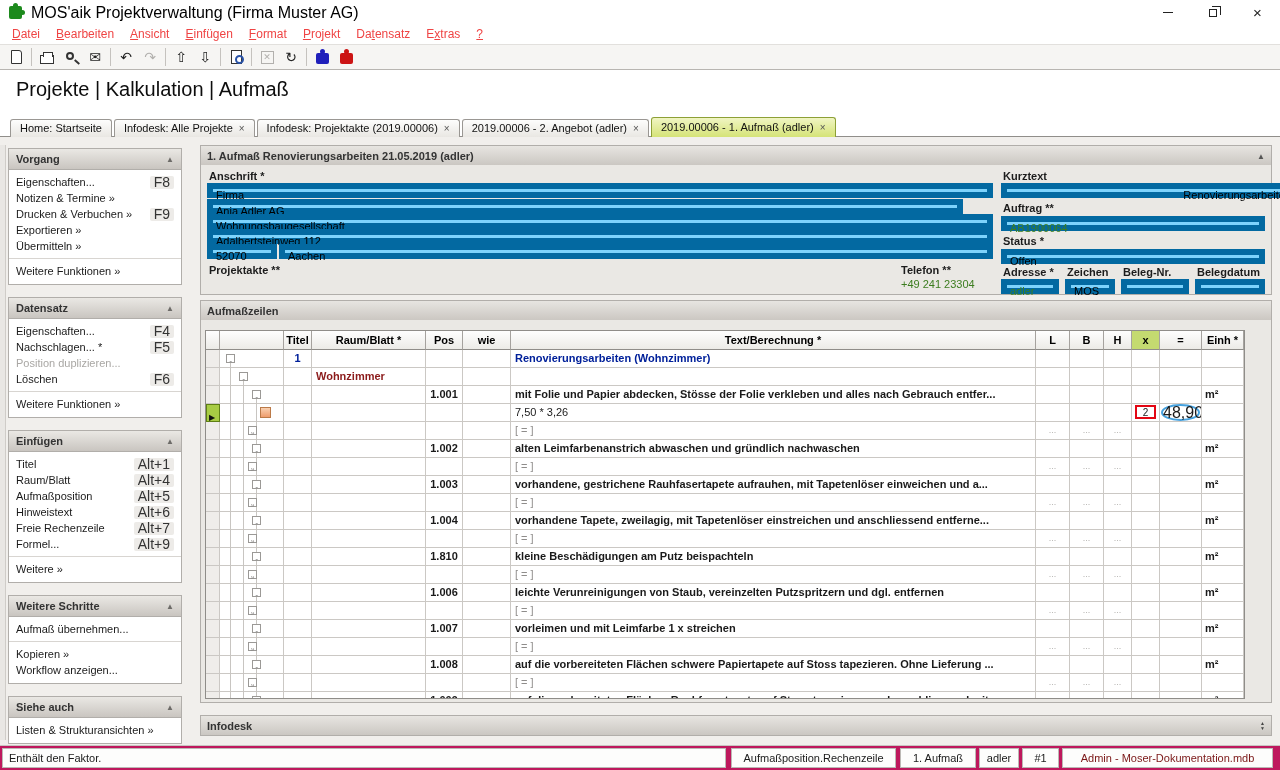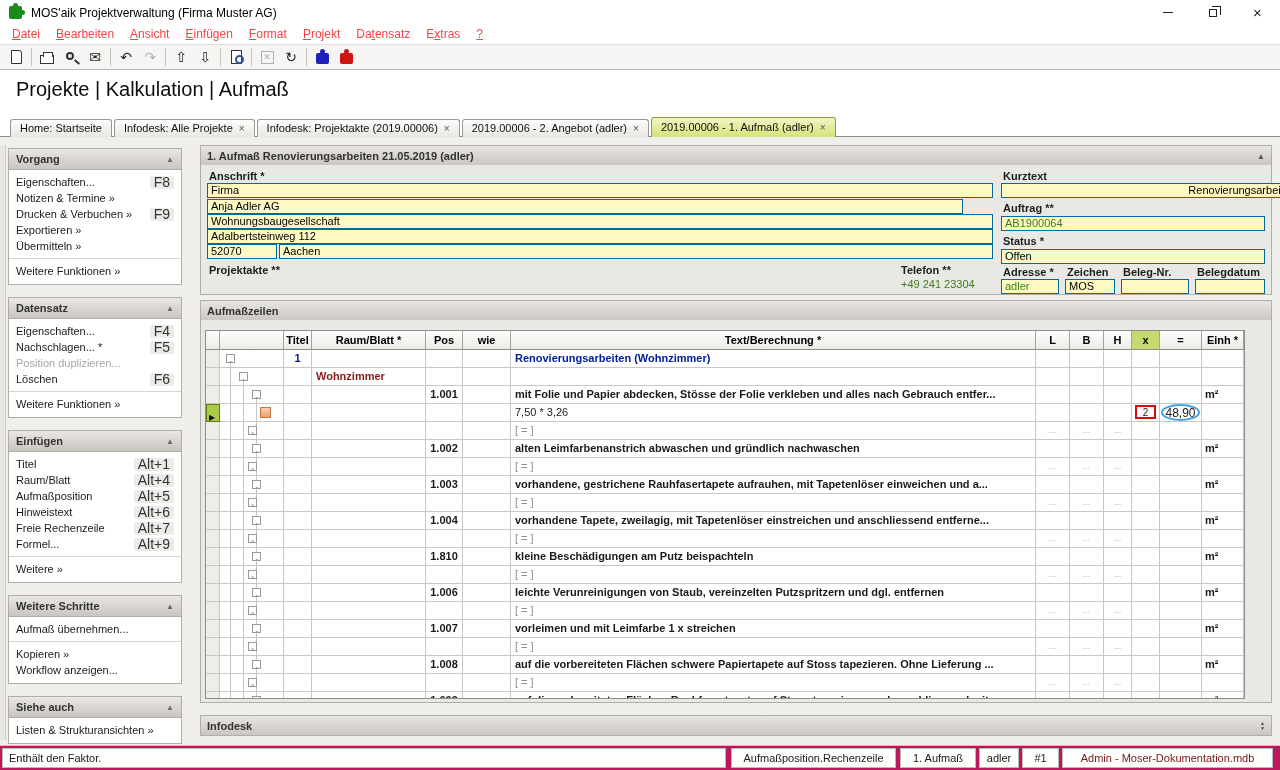--- a/index.html
+++ b/index.html
@@ -4,21 +4,21 @@
 <style>
   *{margin:0;padding:0;box-sizing:border-box;}
   html,body{width:1280px;height:770px;overflow:hidden;}
   body{font-family:"Liberation Sans","DejaVu Sans",sans-serif;font-size:11px;color:#1a1a1a;background:#f1efec;position:relative;}
 
   
   #titlebar{position:absolute;left:0;top:0;width:1280px;height:25px;background:#fff;display:flex;align-items:center;}
   #app-icon{width:13px;height:13px;background:#1d8a1d;border-radius:2px;margin:0 9px 0 9px;position:relative;}
   #app-icon::before{content:"";position:absolute;left:4px;top:-3px;width:5px;height:5px;border-radius:50%;background:#1d8a1d;}
   #app-icon::after{content:"";position:absolute;right:-3px;top:4px;width:5px;height:5px;border-radius:50%;background:#1d8a1d;}
-  #win-title{font-size:12px;color:#000;}
+  #win-title{font-size:16px;color:#000;}
   #win-controls{margin-left:auto;display:flex;height:100%;}
   .wc{width:45px;height:100%;display:flex;align-items:center;justify-content:center;color:#222;}
   .wc-min i{display:block;width:10px;height:1px;background:#222;}
   .wc-restore i{display:block;width:8px;height:8px;border:1px solid #222;position:relative;background:#fff;}
   .wc-restore i::before{content:"";position:absolute;left:2px;top:-4px;width:8px;height:8px;border:1px solid #222;border-left:none;border-bottom:none;}
   .wc-close{font-size:15px;line-height:15px;}
 
   
   #menubar{position:absolute;left:0;top:25px;width:1280px;height:19px;background:#fff;display:flex;align-items:center;padding-left:4px;}
   .mi{padding:0 8px;height:19px;line-height:19px;font-size:12px;color:#ef4444;}
@@ -64,21 +64,21 @@
   .sb-item.off{color:#a9a7a4;}
   .sb-div{height:1px;background:#d8d5d1;margin:4px 0;}
 
   
   .panel-hd{position:absolute;height:21px;line-height:20px;background:linear-gradient(#e7e5e1,#cbc7c2);border:1px solid #b1aeaa;font-weight:bold;color:#333;padding:0 6px;display:flex;}
   .panel-hd .caret{margin-left:auto;color:#555;font-size:8px;line-height:21px;}
 
   #form-hd{left:200px;top:145px;width:1072px;}
   #form-bd{position:absolute;left:200px;top:165px;width:1072px;height:130px;background:#eae8e4;border:1px solid #b1aeaa;border-top:none;}
   .flbl{position:absolute;font-weight:bold;color:#1c1c1c;height:13px;line-height:13px;}
-  .inp{position:absolute;background:#fef9c3;border:1px solid #0369a1;height:15px;line-height:13px;padding:0 3px;color:#000;}
+  .inp{position:absolute;background:#7dd3fc;border:6px solid #0369a1;height:15px;line-height:13px;padding:0 3px;color:#000;}
   .green{color:#3c7d1f;}
   .plain{position:absolute;height:15px;line-height:15px;}
   #pen-btn{position:absolute;left:764px;top:53px;width:22px;height:15px;background:linear-gradient(#f6f4f1,#dcd9d4);border:1px solid #908e8a;text-align:center;font-size:9px;line-height:13px;color:#333;}
 
   
   #grid-hd{left:200px;top:300px;width:1072px;}
   #grid-bd{position:absolute;left:200px;top:320px;width:1072px;height:383px;background:#eae8e4;border:1px solid #b1aeaa;border-top:none;}
   #tablewrap{position:absolute;left:4px;top:10px;width:1040px;height:369px;background:#fff;border:1px solid #8f8d89;overflow:hidden;}
   .gh,.gr{display:grid;grid-template-columns:14px 64px 28px 114px 37px 48px 525px 34px 34px 28px 28px 42px 42px;}
   .gh{height:19px;line-height:18px;}
@@ -102,21 +102,21 @@
   .tbox::before{position:relative;top:-4px;font-size:8px;color:#555;}
   .r-title .tbox{left:6px;}.r-room .tbox{left:19px;}.r-pos .tbox{left:32px;}
   .r-title .tbox::before,.r-room .tbox::before,.r-pos .tbox::before{content:"-";}
   .r-eq .tbox{left:28px;}
   .r-eq .tbox::before{content:"\00BB";font-size:7px;color:#8a8886;top:-3px;}
   .r-calc .tbox{left:40px;top:3px;width:11px;height:11px;border-color:#bb7a48;background:linear-gradient(#f9d0b0,#ef9d6d);}
   .tline{position:absolute;width:1px;background:#c8c5c1;z-index:1;pointer-events:none;}
   .xv{display:none;}
   .r-calc .xv{display:block;position:absolute;left:3px;top:1px;width:21px;height:14px;border:2px solid #e30613;text-align:center;line-height:11px;font-size:10px;}
   .ev{display:none;}
-  .r-calc .ev{display:block;position:absolute;left:1px;top:0px;width:39px;height:17px;border:2px solid #45a1de;border-radius:50%;text-align:center;line-height:14px;font-size:12px;}
+  .r-calc .ev{display:block;position:absolute;left:1px;top:0px;width:39px;height:17px;border:2px solid #45a1de;border-radius:50%;text-align:center;line-height:14px;font-size:16px;}
   
   #vscroll{position:absolute;left:1038px;top:0;width:17px;height:369px;background:#f2f0ee;border-left:1px solid #cbc8c4;}
 
   
   #infodesk{left:200px;top:715px;width:1072px;}
   #infodesk .updown{margin-left:auto;display:flex;flex-direction:column;justify-content:center;font-size:5px;line-height:5px;color:#444;}
   #statusbar{position:absolute;left:0;top:745px;width:1280px;height:25px;background:#be185d;border-top:1px solid #c8c5c1;}
   .stcell{position:absolute;top:2px;height:20px;line-height:18px;background:#fdfdfc;border:1px solid #bcb9b5;padding:0 6px;white-space:nowrap;overflow:hidden;}
   .stc{text-align:center;}
   #st-db{color:#7a1616;}

